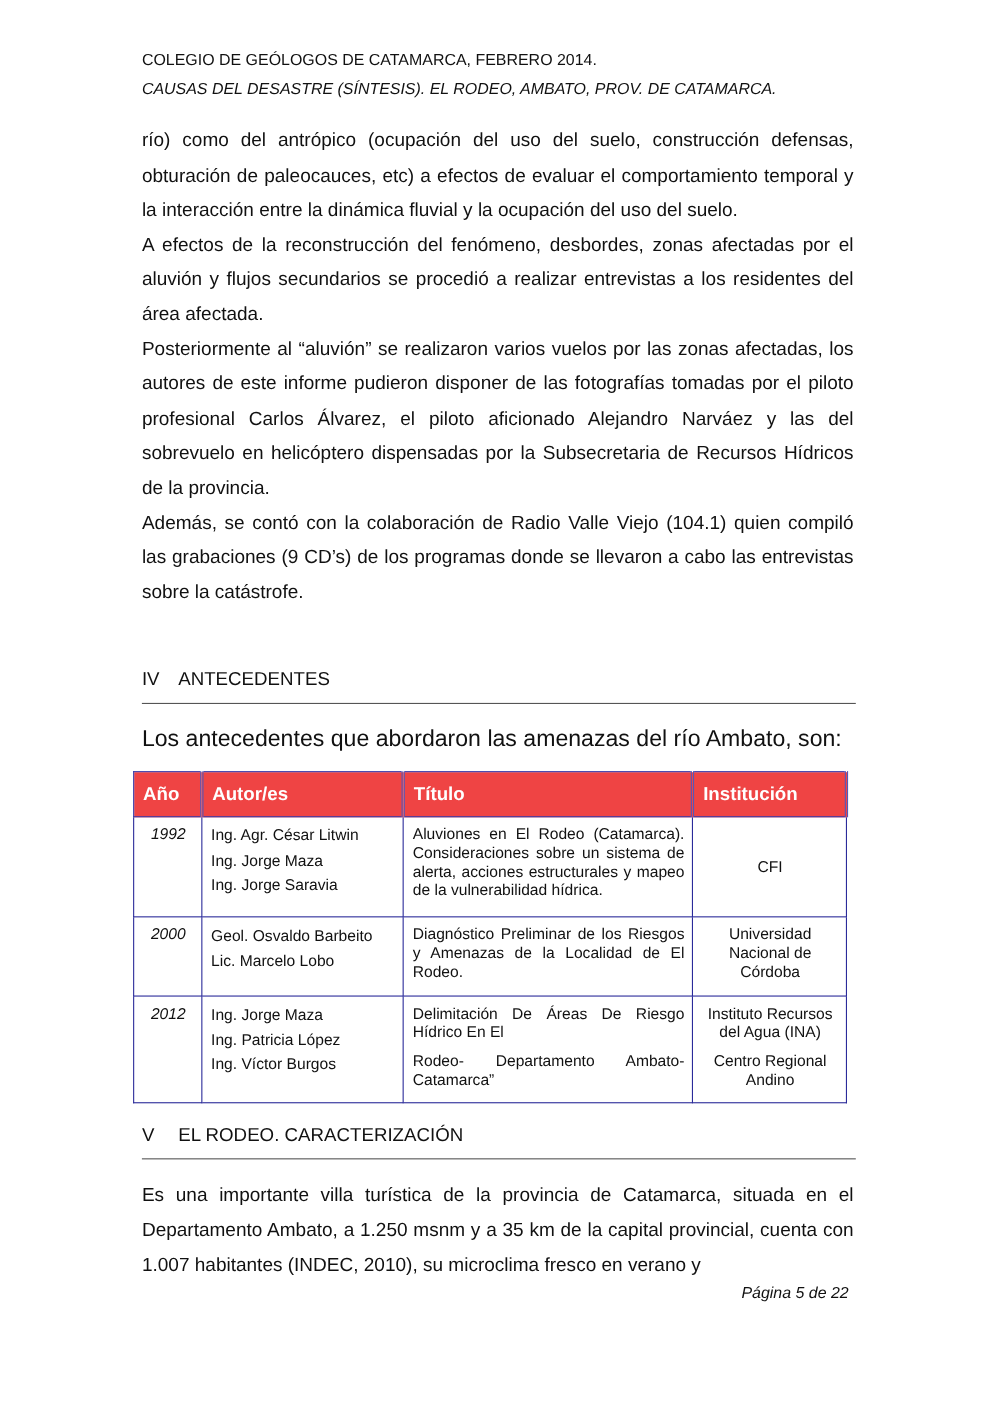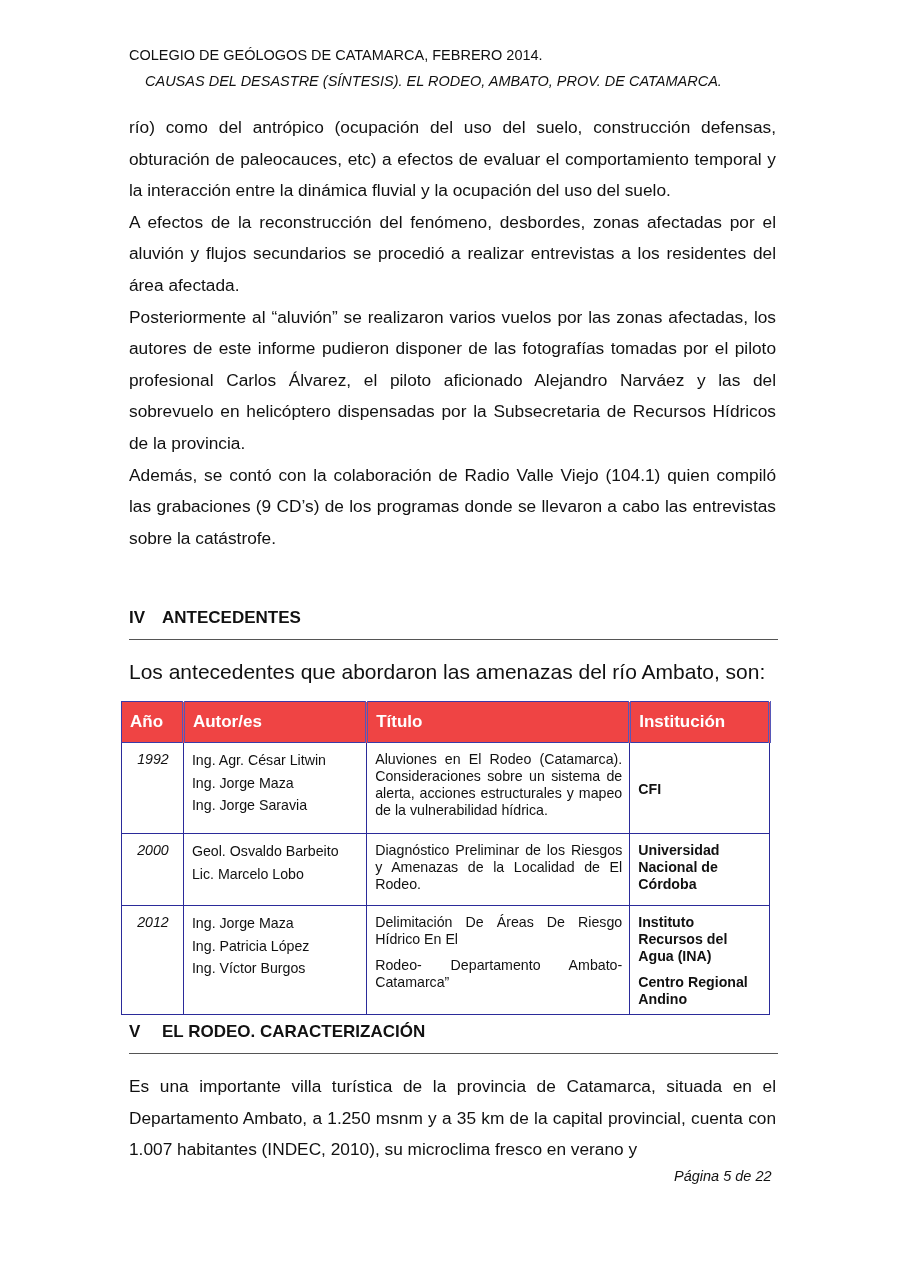--- a/index.html
+++ b/index.html
@@ -1,33 +1,33 @@
 <!DOCTYPE html>
 <html><head>
   <meta charset="utf-8">
   <style>
     html, body { margin: 0; padding: 0; background: #ffffff; }
     body { width: 906px; height: 1280px; position: relative; overflow: hidden; font-family: "Liberation Sans", sans-serif; color: #000; }
     .page { position: absolute; left: 0; top: 0; width: 906px; height: 1047px; }
     .header { position: absolute; left: 129px; top: 42px; font-size: 14.5px; line-height: 26px; color: #111; }
-    .header .h2 { font-style: italic; margin-left: 16px; }
+    .header .h2 { font-style: italic; }
     .body-text { position: absolute; left: 129px; width: 647px; font-size: 17.3px; line-height: 31.6px; text-align: justify; color: #111; }
     .body-text p { margin: 0; }
-    .section-title { position: absolute; left: 129px; width: 648px; font-size: 17px; font-weight: bold; color: #111; }
+    .section-title { position: absolute; left: 129px; width: 648px; font-size: 17px; font-weight: normal; color: #111; }
     .section-title .num { display: inline-block; width: 33px; }
     .section-rule { position: absolute; left: 129px; width: 649px; height: 0; border-top: 1px solid #555; }
     .intro { position: absolute; left: 129px; top: 660px; font-size: 21px; color: #111; }
     table.antecedentes { position: absolute; left: 121px; top: 701px; width: 650px; border-collapse: collapse; font-size: 14.2px; color: #111; }
     table.antecedentes th { background: #ef4444; color: #fff; font-size: 17px; font-weight: bold; text-align: left; padding: 0 6px 0 8px; height: 40px; border: 1px solid #3a3aa8; border-right: 3px double #5757b8; }
     table.antecedentes td { border: 1px solid #2b2b9a; vertical-align: top; padding: 8px 7px 6px 8px; line-height: 17px; }
     td.year { text-align: center; width: 46px; font-style: italic; }
     td.authors { width: 168px; }
     td.authors div { line-height: 26.5px; margin-top: -4px; }
     td.title { width: 248px; text-align: justify; }
-    td.inst { text-align: left; width: 124px; font-weight: bold; }
+    td.inst { text-align: center; width: 124px; }
     td.title .gap { height: 9px; }
     td.inst .gap { height: 9px; }
     .footer { position: absolute; left: 674px; top: 1168px; font-size: 14.5px; font-style: italic; color: #111; }
   </style>
 </head>
 <body>
 
 <div class="page">
 
   <div class="header">

